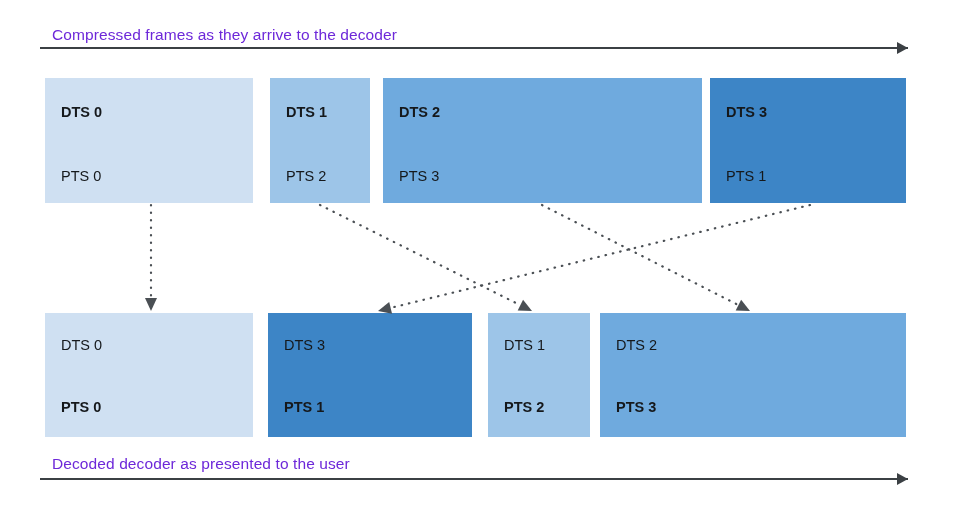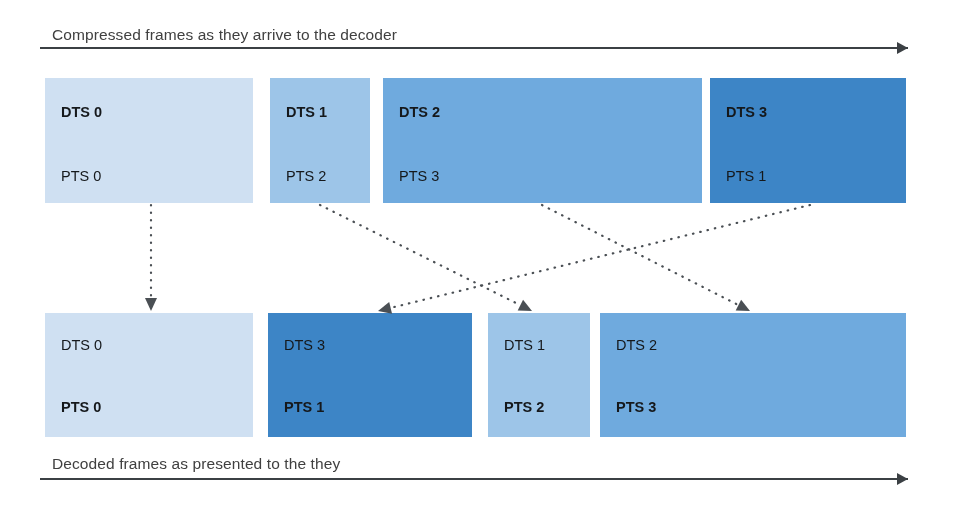--- a/index.html
+++ b/index.html
@@ -18,21 +18,21 @@
   #stage {
     position: absolute;
     left: 0; top: 0;
     width: 963px;
     height: 523px;
   }
   .caption {
     position: absolute;
     font-size: 15.5px;
     line-height: 18px;
-    color: #404040;
+    color: #6d28d9;
     white-space: nowrap;
     letter-spacing: 0.1px;
   }
   #caption-top  { left: 52px; top: 26px; }
   #caption-bottom { left: 52px; top: 455px; }
 
   .axis {
     position: absolute;
     left: 40px;
     height: 2px;
@@ -128,17 +128,17 @@
       <line x1="151" y1="205" x2="151" y2="298" stroke="#4a4f54" stroke-width="2.2" stroke-linecap="round" stroke-dasharray="0.5 7"></line>
       <polygon points="151,311 145,298 157,298" fill="#4a4f54"></polygon>
       <line x1="320" y1="205" x2="520.3724465170011" y2="305.18622325850055" stroke="#4a4f54" stroke-width="2.2" stroke-linecap="round" stroke-dasharray="0.5 7"></line>
       <polygon points="532,311 517.6891649440014,310.55278640450007 523.0557280900008,299.819660112501" fill="#4a4f54"></polygon>
       <line x1="542" y1="205" x2="738.4173365868156" y2="305.0972965298195" stroke="#4a4f54" stroke-width="2.2" stroke-linecap="round" stroke-dasharray="0.5 7"></line>
       <polygon points="750,311 735.6930119082708,310.44314118205847 741.1416612653604,299.75145187758056" fill="#4a4f54"></polygon>
       <line x1="810" y1="205" x2="390.6254857701786" y2="307.9020798804654" stroke="#4a4f54" stroke-width="2.2" stroke-linecap="round" stroke-dasharray="0.5 7"></line>
       <polygon points="378,311 389.1956764842396,302.07493260192143 392.05529505611764,313.7292271590094" fill="#4a4f54"></polygon>
     </svg>
 
-  <div class="caption" id="caption-bottom">Decoded frames as presented to the they</div>
+  <div class="caption" id="caption-bottom">Decoded decoder as presented to the user</div>
   <div class="axis" id="axis-bottom"></div>
   <div class="axis-head" id="axis-head-bottom"></div>
 
 </div>
 
 </body></html>

